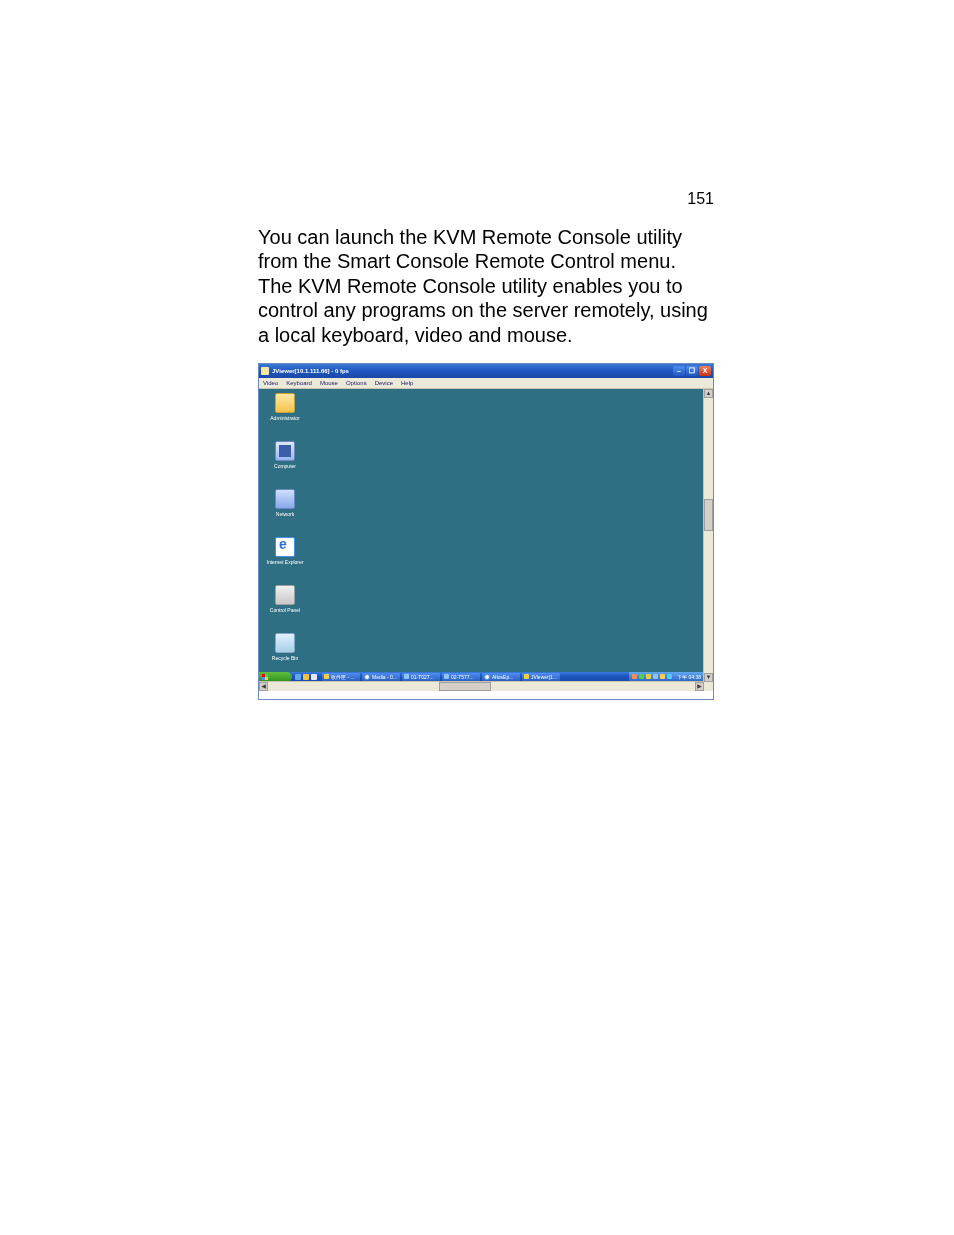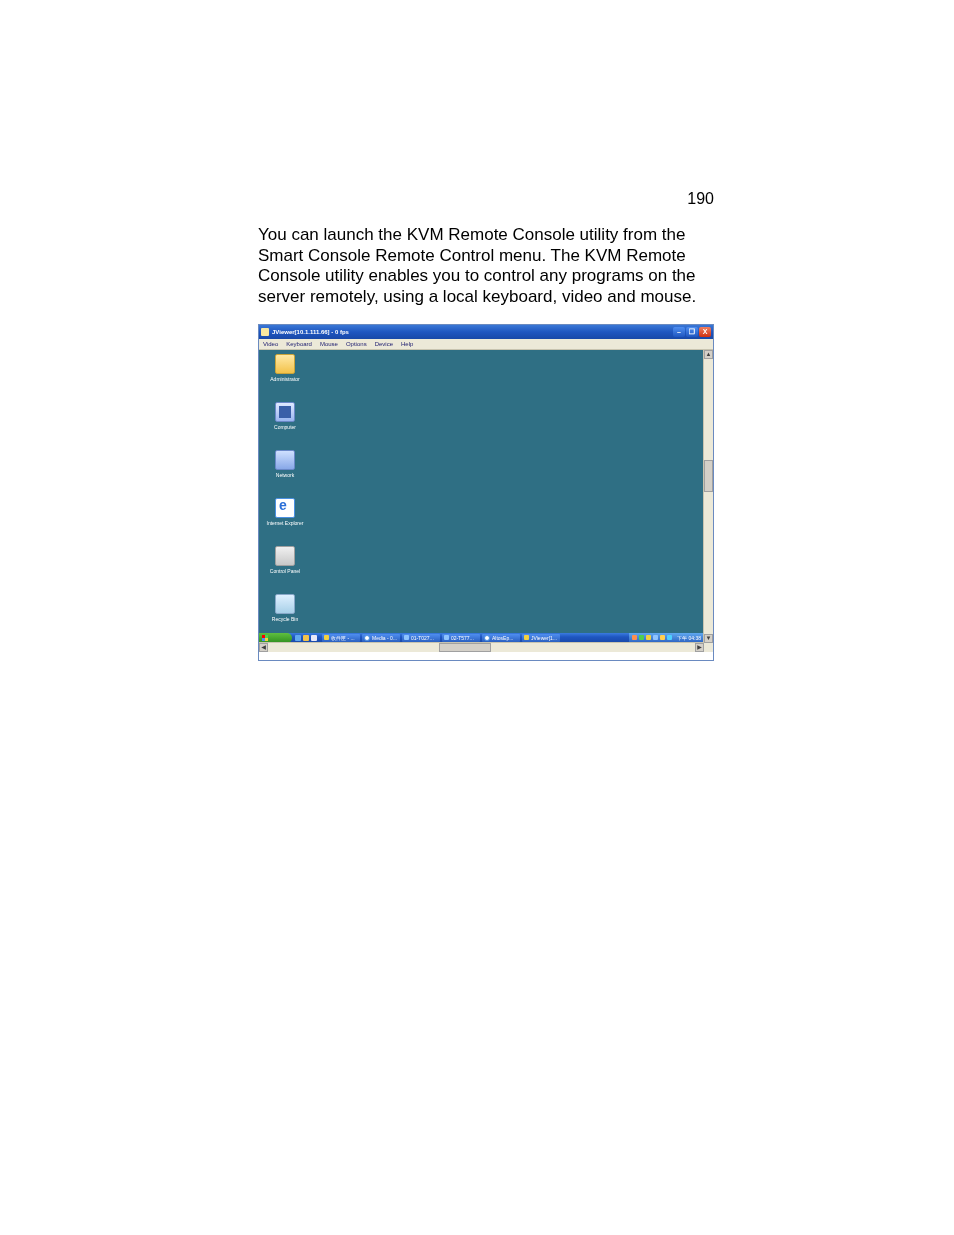--- a/index.html
+++ b/index.html
@@ -24,21 +24,21 @@
     top: 225px;
     width: 455px;
   }
   .heading {
     font-size: 31px;
     font-weight: normal;
     margin: 0 0 14px 0;
     color: #000;
   }
   .body-text {
-    font-size: 17px;
+    font-size: 20px;
     line-height: 1.22;
     color: #000;
     margin-bottom: 16px;
   }
   
   .screenshot {
     width: 454px;
     height: 335px;
     border: 1px solid #6a8ac0;
     background: #fff;
@@ -223,21 +223,21 @@
     background: #d4d0c8; border: 1px solid #a0a0a0;
   }
   .corner {
     position: absolute; right:0; bottom:0; width:9px; height:9px;
     background:#ece9d8;
   }
 </style>
 </head>
 <body>
 
-<div class="page-number">190</div>
+<div class="page-number">151</div>
 
 <div class="content">
   <div class="body-text">You can launch the KVM Remote Console utility from the Smart Console Remote Control menu. The KVM Remote Console utility enables you to control any programs on the server remotely, using a local keyboard, video and mouse.</div>
 
   <div class="screenshot">
     <div class="titlebar">
       <div class="app-icon"></div>
       <div class="title-text">JViewer[10.1.111.66] - 0 fps</div>
       <div class="win-controls">
         <div class="wc wc-min">–</div>

